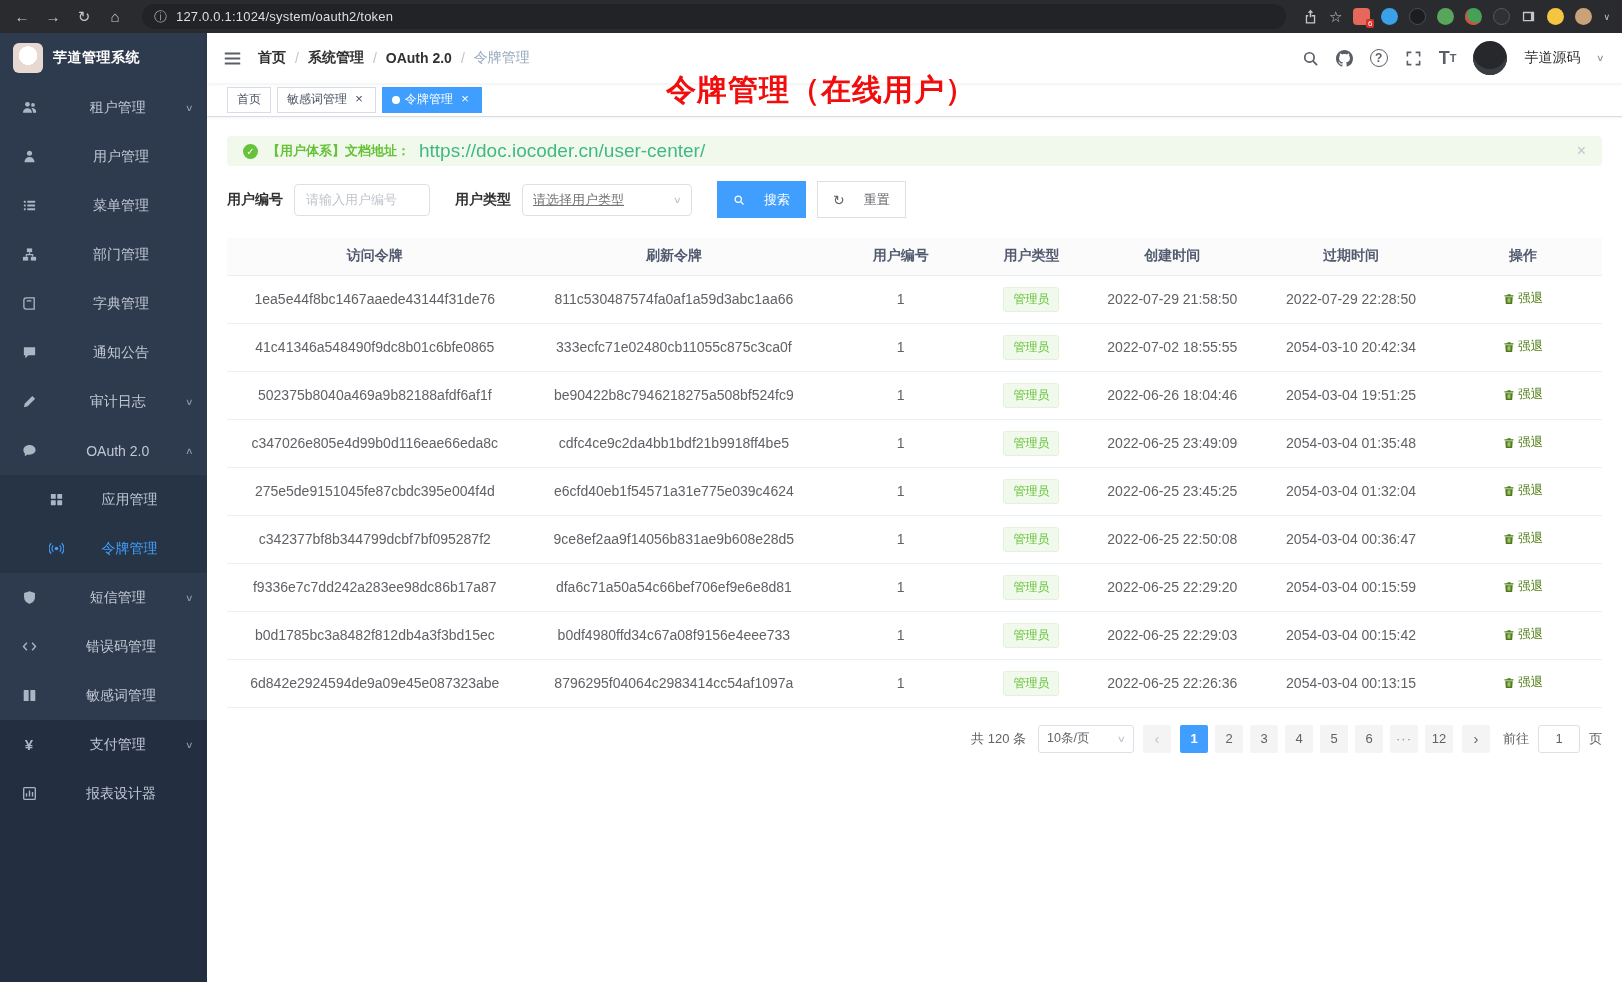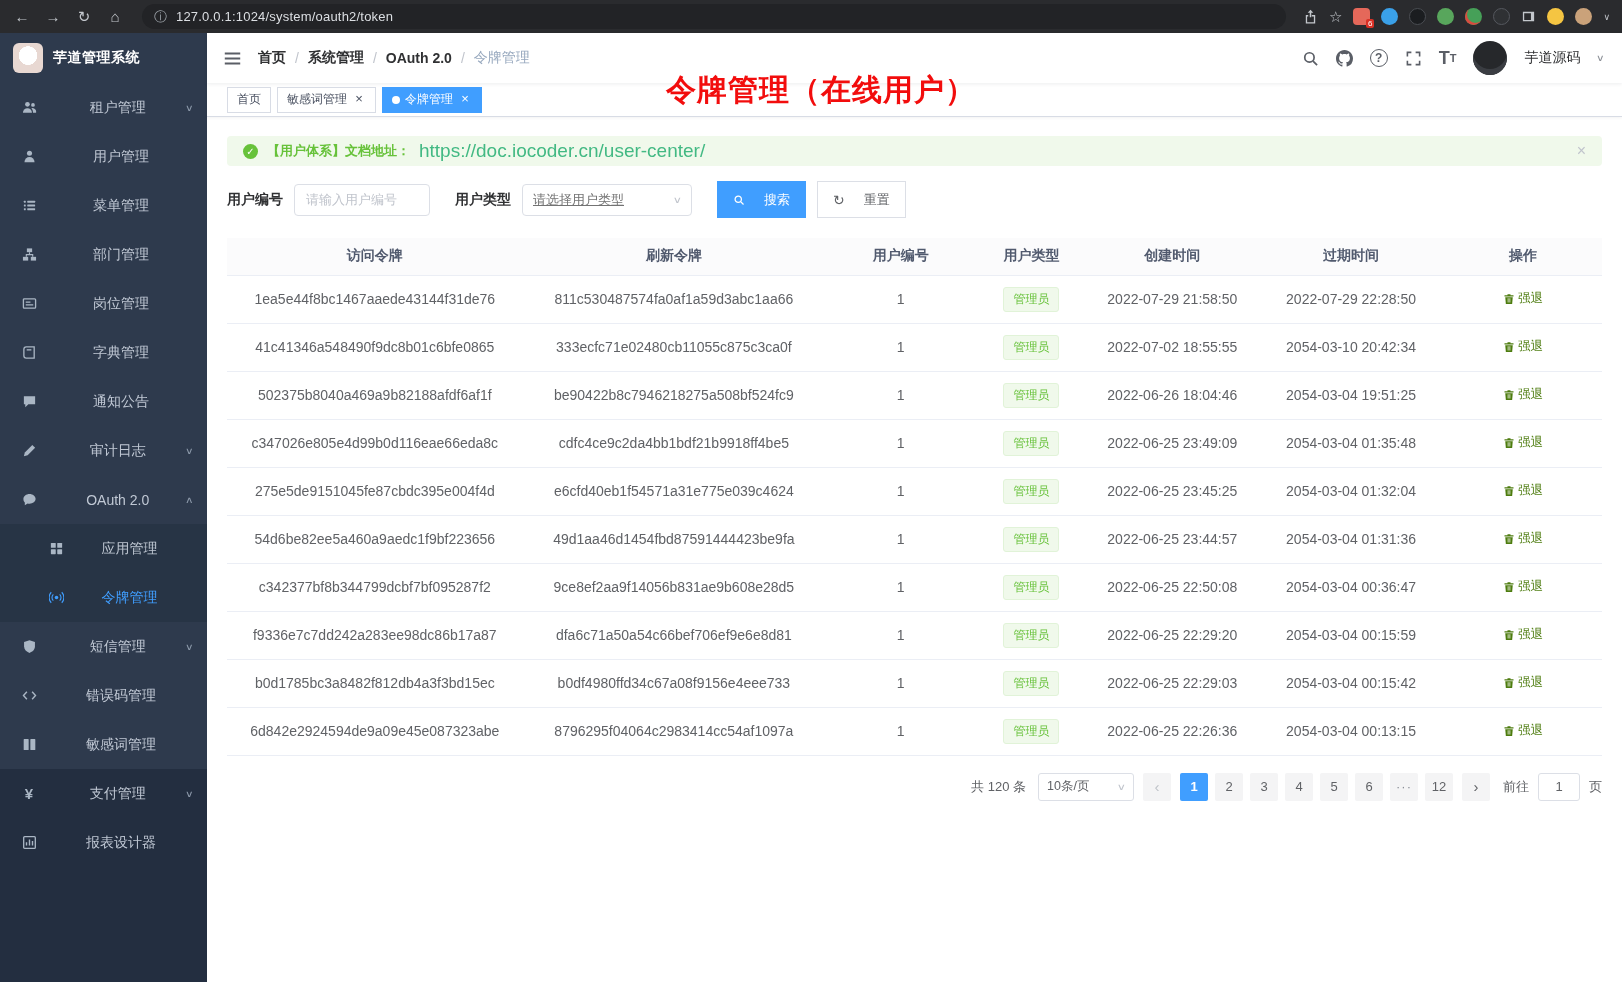--- a/index.html
+++ b/index.html
@@ -205,29 +205,20 @@
               <rect x="1" y="10.5" width="5.6" height="4"></rect>
               <rect x="9.4" y="10.5" width="5.6" height="4"></rect>
               <path d="M7.4 5.5h1.2v2H12v3h-1.2V8.7H5.2v1.8H4v-3h3.4z"></path>
             </svg>
           </span>
           <span class="mi-label">部门管理</span>
         </div>
         <div class="menu-item">
           <span class="mi-icon">
             <svg viewBox="0 0 16 16">
-              <rect x="1.5" y="3" width="13" height="10" rx="1" fill="none" stroke="currentColor" stroke-width="1.4"></rect>
-              <path d="M4 6.5h5M4 9.5h8" stroke="currentColor" stroke-width="1.4" fill="none"></path>
-            </svg>
-          </span>
-          <span class="mi-label">岗位管理</span>
-        </div>
-        <div class="menu-item">
-          <span class="mi-icon">
-            <svg viewBox="0 0 16 16">
               <path d="M4.5 2H13v12H4.5A2.5 2.5 0 0 1 2 11.5v-7A2.5 2.5 0 0 1 4.5 2z" fill="none" stroke="currentColor" stroke-width="1.4"></path>
               <path d="M5 5.2h5" stroke="currentColor" stroke-width="1.4" fill="none"></path>
             </svg>
           </span>
           <span class="mi-label">字典管理</span>
         </div>
         <div class="menu-item">
           <span class="mi-icon">
             <svg viewBox="0 0 16 16">
               <path d="M2 2.5h12V11H6.8L3.5 14v-3H2z"></path>
@@ -487,34 +478,20 @@
               <td>2022-06-25 23:45:25</td>
               <td>2054-03-04 01:32:04</td>
               <td><a class="kick">
                   <svg viewBox="0 0 16 16">
                     <path d="M6 1.5h4V3h4v1.5H2V3h4zM3 5.5h10l-.8 9H3.8zM6.3 7v5.8h1V7zm2.4 0v5.8h1V7z"></path>
                   </svg>
                   <span>强退</span>
                 </a></td>
             </tr>
             <tr>
-              <td>54d6be82ee5a460a9aedc1f9bf223656</td>
-              <td>49d1aa46d1454fbd87591444423be9fa</td>
-              <td>1</td>
-              <td><span class="badge">管理员</span></td>
-              <td>2022-06-25 23:44:57</td>
-              <td>2054-03-04 01:31:36</td>
-              <td><a class="kick">
-                  <svg viewBox="0 0 16 16">
-                    <path d="M6 1.5h4V3h4v1.5H2V3h4zM3 5.5h10l-.8 9H3.8zM6.3 7v5.8h1V7zm2.4 0v5.8h1V7z"></path>
-                  </svg>
-                  <span>强退</span>
-                </a></td>
-            </tr>
-            <tr>
               <td>c342377bf8b344799dcbf7bf095287f2</td>
               <td>9ce8ef2aa9f14056b831ae9b608e28d5</td>
               <td>1</td>
               <td><span class="badge">管理员</span></td>
               <td>2022-06-25 22:50:08</td>
               <td>2054-03-04 00:36:47</td>
               <td><a class="kick">
                   <svg viewBox="0 0 16 16">
                     <path d="M6 1.5h4V3h4v1.5H2V3h4zM3 5.5h10l-.8 9H3.8zM6.3 7v5.8h1V7zm2.4 0v5.8h1V7z"></path>
                   </svg>

